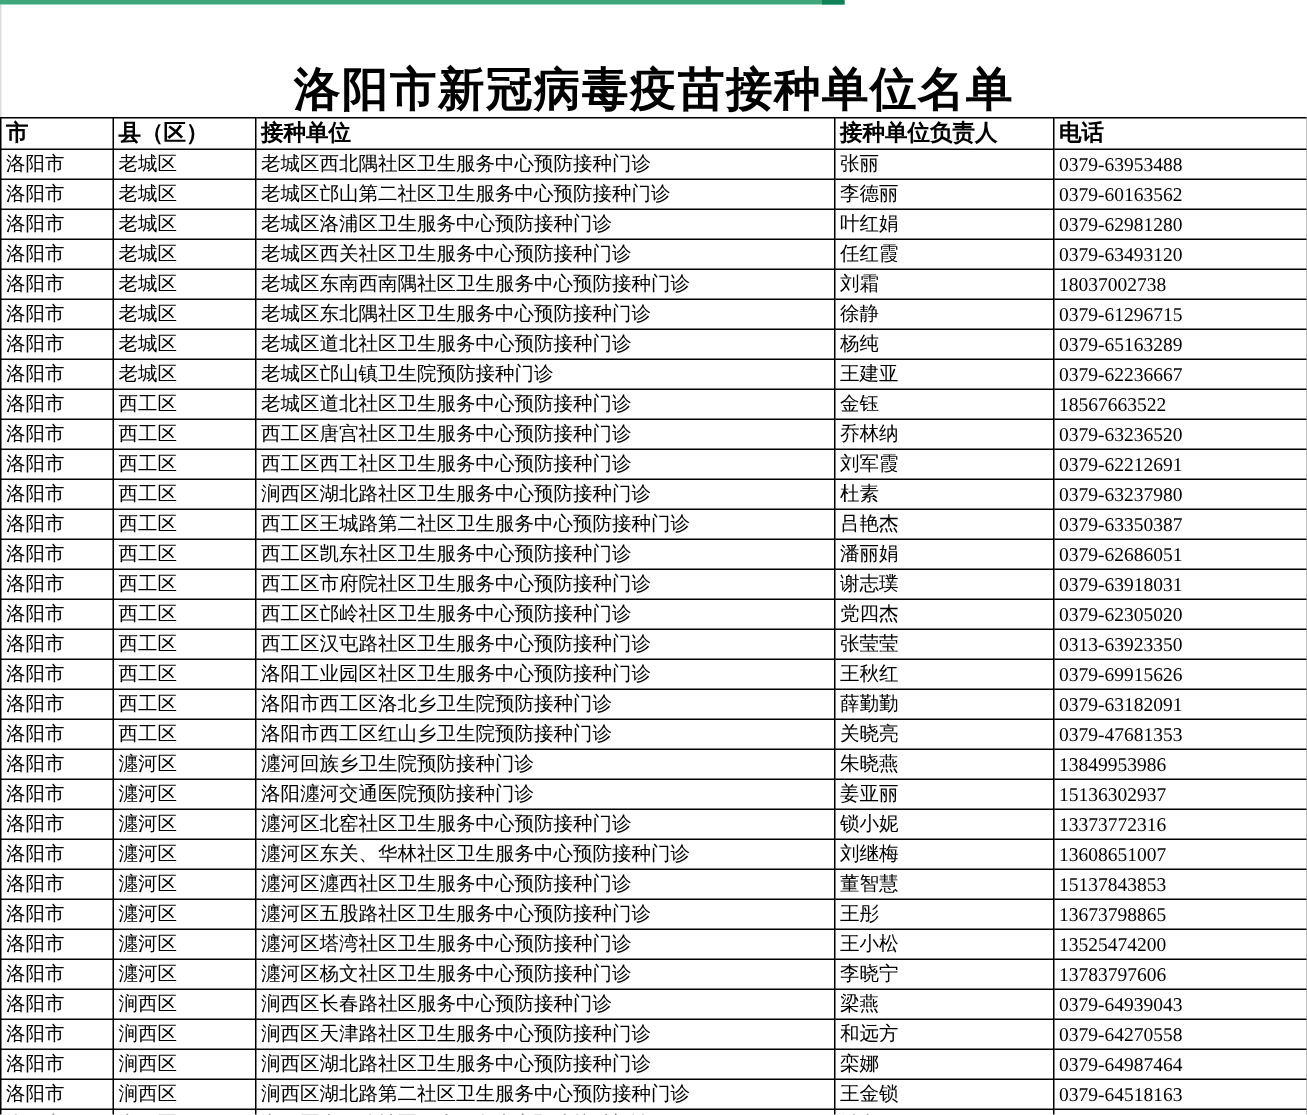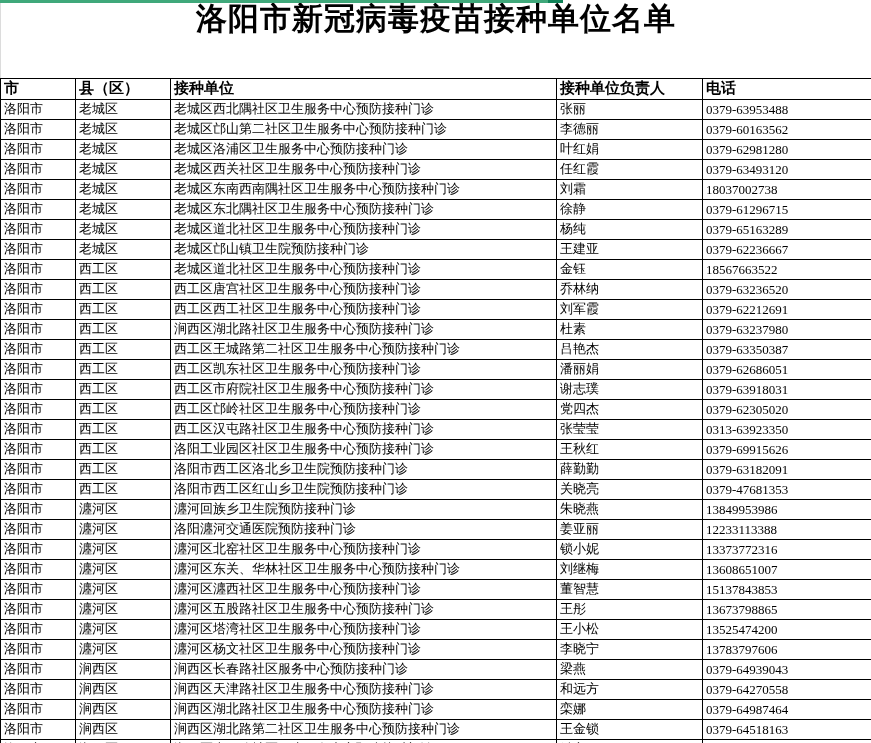--- a/index.html
+++ b/index.html
@@ -20,21 +20,21 @@
     position: absolute; top: 0; left: 548px;
     width: 15px; height: 3px;
     background: #0f8257;
   }
   .title-area {
     height: 75px;
     margin-top: 3px;
     box-sizing: border-box;
     border-left: 1px solid #dcdcdc;
     display: flex;
-    align-items: flex-start;
+    align-items: flex-end;
     justify-content: center;
     padding-bottom: 3px;
   }
   .page-title {
     font-size: 31px;
     font-weight: bold;
     letter-spacing: 1px;
     line-height: 1;
     white-space: nowrap;
   }
@@ -241,21 +241,21 @@
     <td>瀍河区</td>
     <td>瀍河回族乡卫生院预防接种门诊</td>
     <td>朱晓燕</td>
     <td>13849953986</td>
   </tr>
       <tr>
     <td>洛阳市</td>
     <td>瀍河区</td>
     <td>洛阳瀍河交通医院预防接种门诊</td>
     <td>姜亚丽</td>
-    <td>12233113388</td>
+    <td>15136302937</td>
   </tr>
       <tr>
     <td>洛阳市</td>
     <td>瀍河区</td>
     <td>瀍河区北窑社区卫生服务中心预防接种门诊</td>
     <td>锁小妮</td>
     <td>13373772316</td>
   </tr>
       <tr>
     <td>洛阳市</td>

